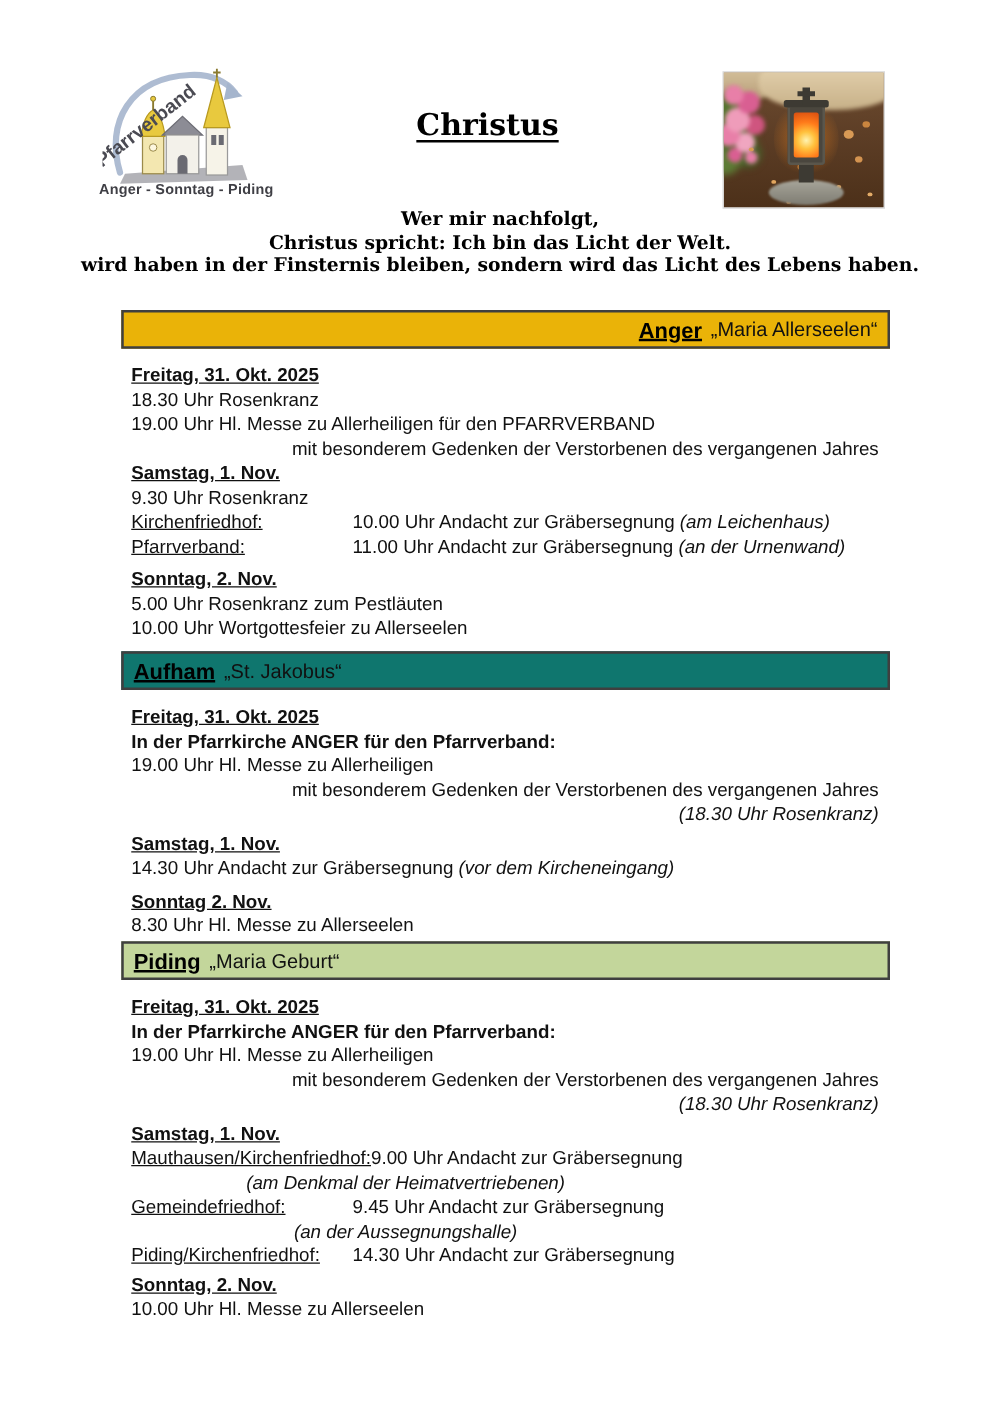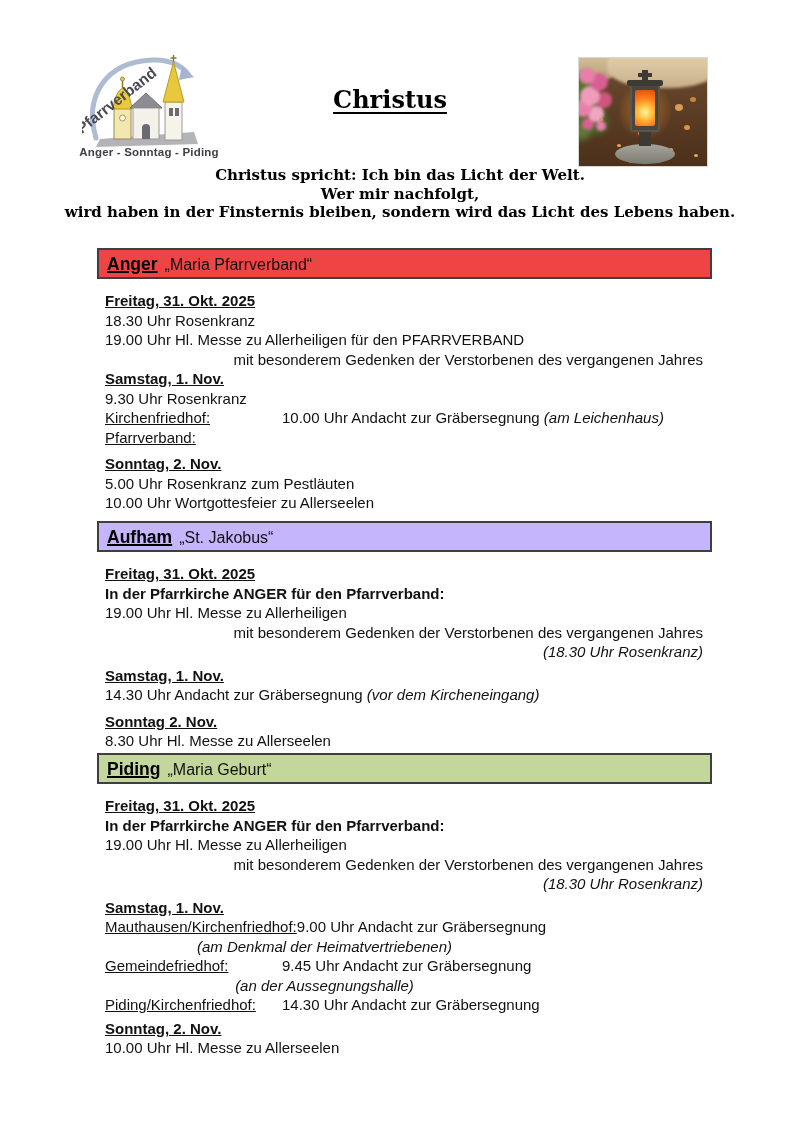--- a/index.html
+++ b/index.html
@@ -67,22 +67,22 @@
   .quote-line { font-size:15px; line-height:18.5px; }
   .quote-source { font-size:14px; line-height:18px; font-weight:normal; font-style:italic; }
 
   
   .section { position:absolute; left:97px; width:615px; }
   .sec-anger  { top:248px; }
   .sec-aufham { top:521px; }
   .sec-piding { top:753px; }
   .sec-header { height:31px; border:2px solid #3f3f3f; padding:2px 8px 0 8px;
     display:flex; align-items:center; margin-bottom:12px; }
-  .sec-anger  .sec-header { background:#ef4444; }
-  .sec-aufham .sec-header { background:#c4b5fd; }
+  .sec-anger  .sec-header { background:#eab308;justify-content:flex-end; }
+  .sec-aufham .sec-header { background:#0f766e; }
   .sec-piding .sec-header { background:#c3d69b; }
   .sec-name { font-size:17.5px; font-weight:bold; text-decoration:underline;
     text-decoration-thickness:1.5px; margin-right:7px; color:#000; }
   .sec-church { font-size:16px; color:#111; }
 
   .body { padding:0 8px 0 8px; }
   .line { font-size:15px; line-height:19.5px; white-space:pre-wrap; color:#111; }
   .date { font-weight:bold; text-decoration:underline; }
   .bold { font-weight:bold; }
   .it { font-style:italic; }
@@ -142,43 +142,44 @@
     <div class="lantern-glow"></div>
     <div class="lantern-foot"></div>
     <div class="lantern">
       <div class="lid"></div>
       <div class="pane"></div>
     </div>
     <div class="cross"></div>
   </div>
 
   <div class="quote">
+    <div class="quote-line">Wer mir nachfolgt,</div>
     <div class="quote-line">Christus spricht: Ich bin das Licht der Welt.</div>
-    <div class="quote-line">Wer mir nachfolgt,</div>
     <div class="quote-line">wird haben in der Finsternis bleiben, sondern wird das Licht des Lebens haben.</div>
   </div>
 
   <div class="section sec-anger">
     <div class="sec-header">
       <span class="sec-name">Anger</span>
-      <span class="sec-church">„Maria Pfarrverband“</span>
+      <span class="sec-church">„Maria Allerseelen“</span>
     </div>
     <div class="body">
       <div class="line date">Freitag, 31. Okt. 2025</div>
       <div class="line">18.30 Uhr Rosenkranz</div>
       <div class="line">19.00 Uhr Hl. Messe zu Allerheiligen für den PFARRVERBAND</div>
       <div class="line right-line">mit besonderem Gedenken der Verstorbenen des vergangenen Jahres</div>
       <div class="line date">Samstag, 1. Nov.</div>
       <div class="line">9.30 Uhr Rosenkranz</div>
       <div class="line row">
         <span class="row-label">Kirchenfriedhof:</span>
         <span><span>10.00 Uhr Andacht zur Gräbersegnung </span><span class="it">(am Leichenhaus)</span></span>
       </div>
       <div class="line row">
         <span class="row-label">Pfarrverband:</span>
+        <span><span>11.00 Uhr Andacht zur Gräbersegnung </span><span class="it">(an der Urnenwand)</span></span>
       </div>
       <div class="line date gap">Sonntag, 2. Nov.</div>
       <div class="line">5.00 Uhr Rosenkranz zum Pestläuten</div>
       <div class="line">10.00 Uhr Wortgottesfeier zu Allerseelen</div>
     </div>
   </div>
 
   <div class="section sec-aufham">
     <div class="sec-header">
       <span class="sec-name">Aufham</span>

